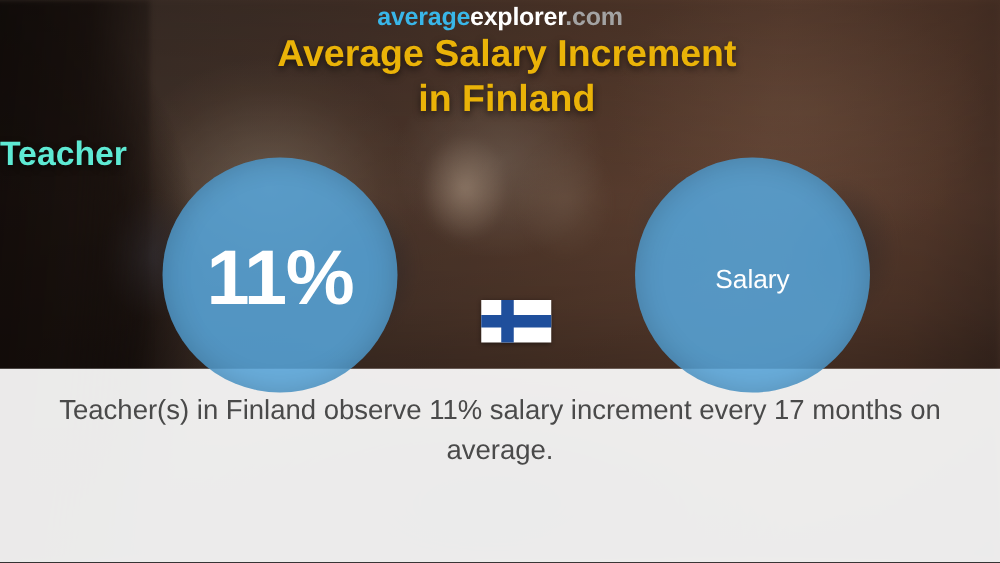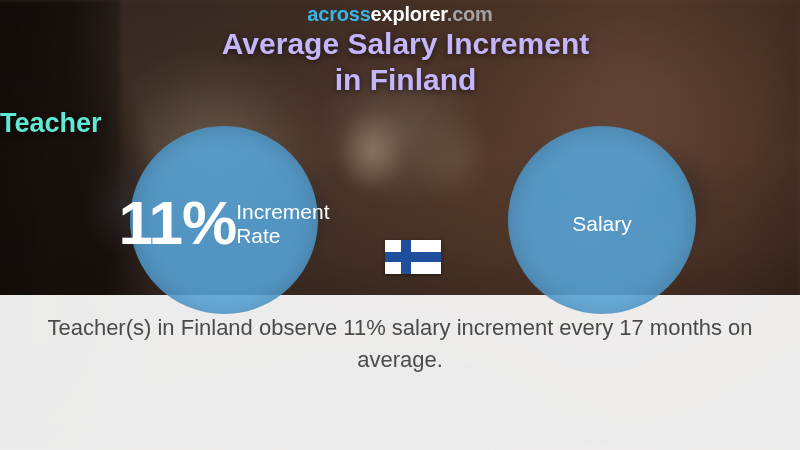--- a/index.html
+++ b/index.html
@@ -76,21 +76,21 @@
   .brand .s1 { color: #39b6e8; }
   .brand .s2 { color: #ffffff; }
   .brand .s3 { color: #a3a3a3; }
 
   
   .title {
     position: absolute;
     top: 26px;
     left: 11px; right: 0;
     text-align: center;
-    color: #c4b5fd;
+    color: #eab308;
     font-size: 30px;
     font-weight: bold;
     line-height: 36px;
     text-shadow: 0 2px 6px rgba(0,0,0,0.55);
   }
   .subtitle {
     position: absolute;
     top: 110px;
     left: 0; right: 0;
     text-align: left;
@@ -189,33 +189,32 @@
 
 <div id="stage">
 
   <div class="bg"></div>
   <div class="bg-people"></div>
   <div class="bg-dark-figure"></div>
   <div class="bg-scrim"></div>
   <div class="bottom-panel"></div>
 
   <div class="brand">
-    <span class="s1">across</span><span class="s2">explorer</span><span class="s3">.com</span>
+    <span class="s1">average</span><span class="s2">explorer</span><span class="s3">.com</span>
   </div>
 
   <div class="title">
     <div>Average Salary Increment</div>
     <div>in Finland</div>
   </div>
 
   <div class="subtitle">Teacher</div>
 
   <div class="bubble left">
     <div class="value">11%</div>
-    <div class="label">Increment Rate</div>
   </div>
 
 
   <div class="flag">
     <div class="cross-h"></div>
     <div class="cross-v"></div>
   </div>
 
   <div class="bubble right">
     <div class="label">Salary</div>

